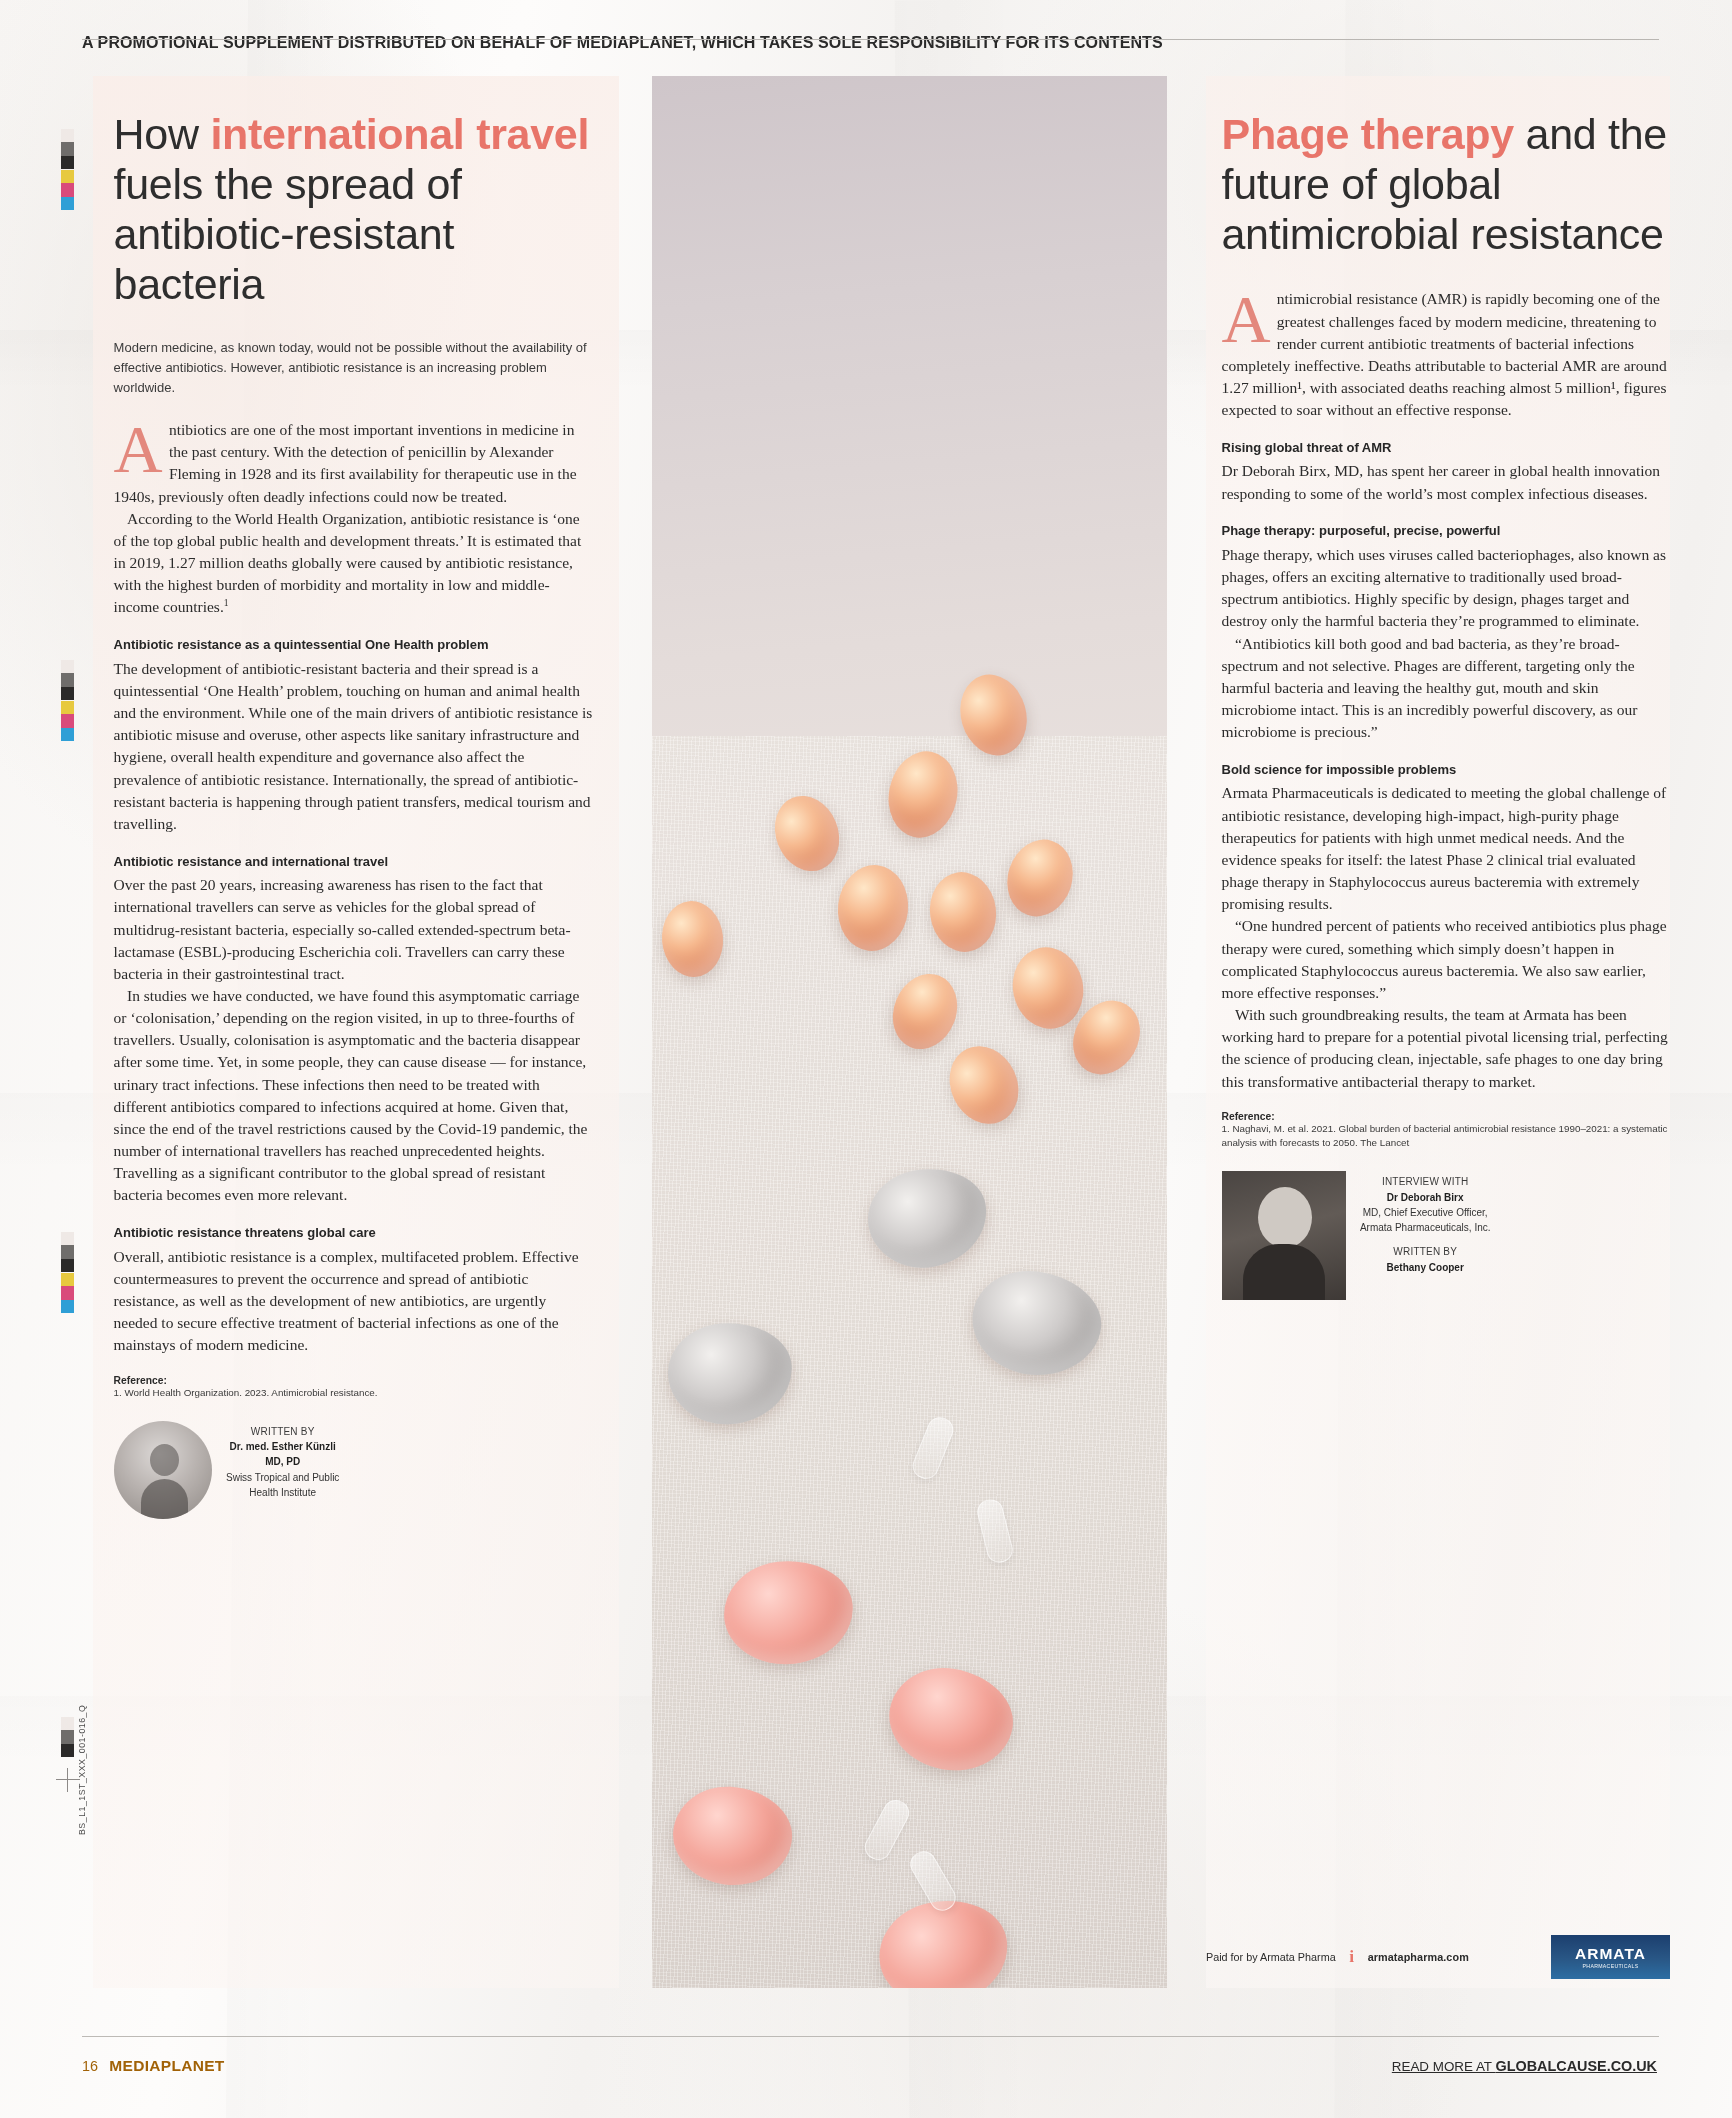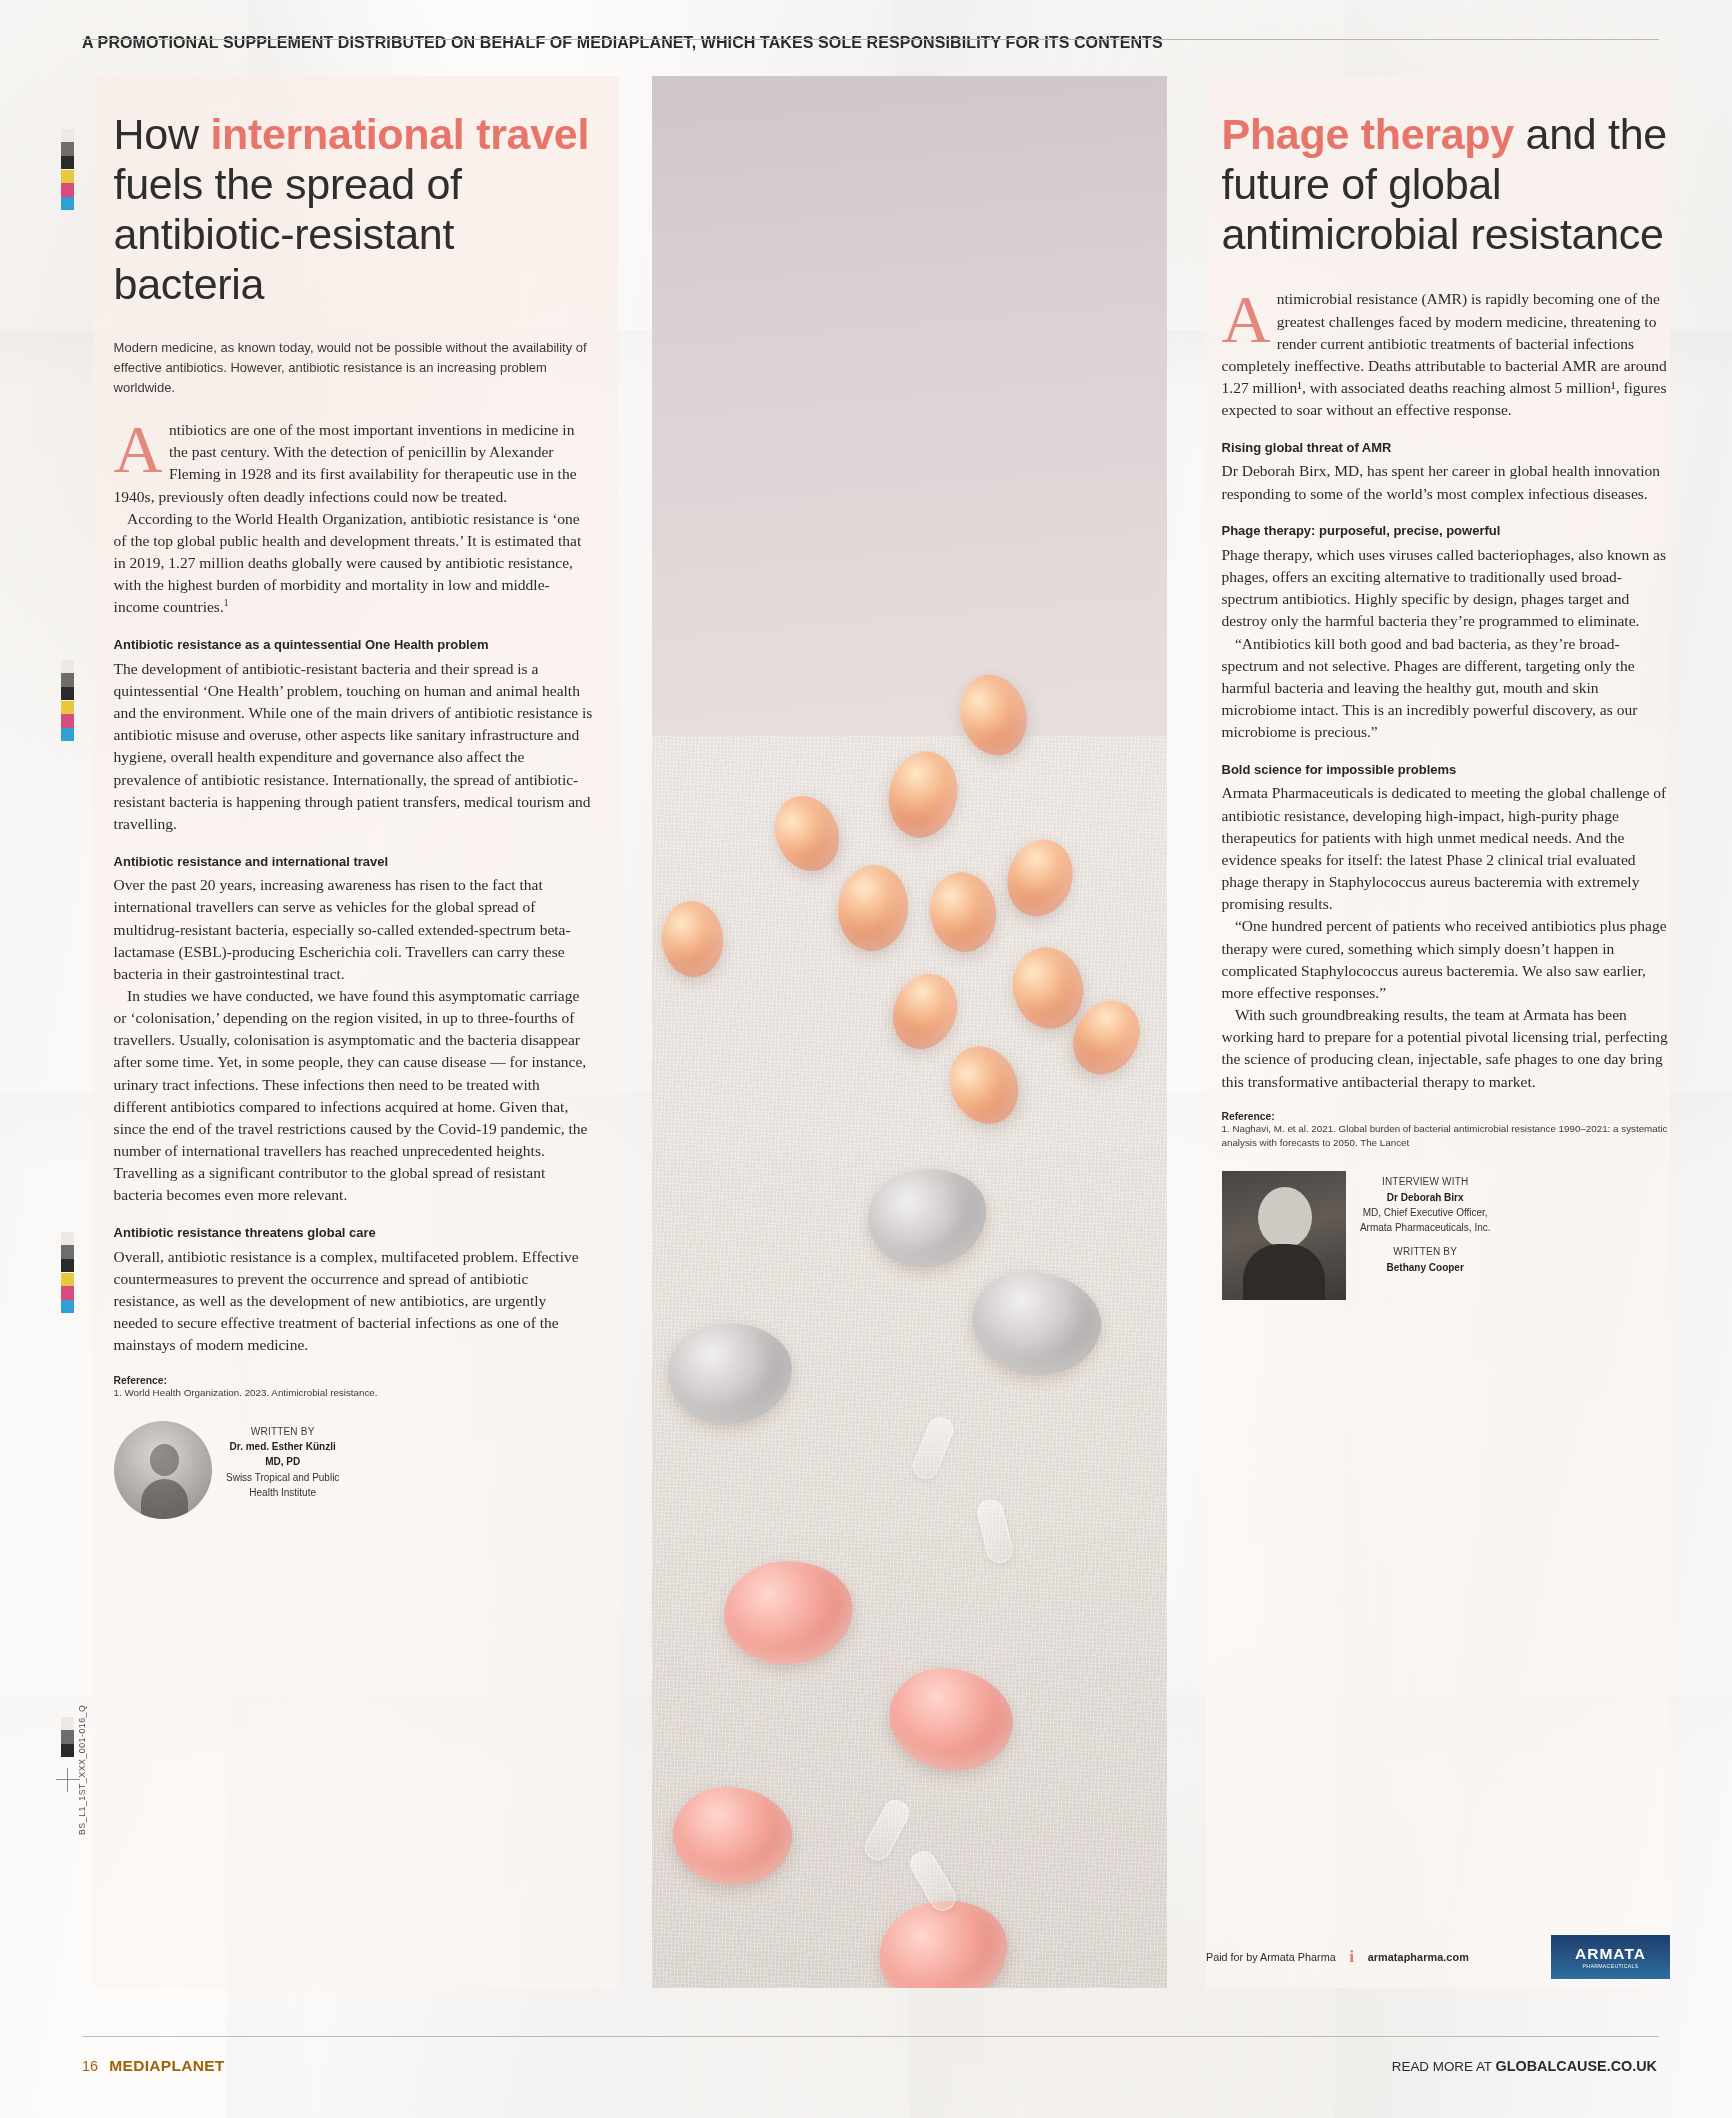--- a/index.html
+++ b/index.html
@@ -292,21 +292,21 @@
   .folio {
     position: absolute; left: 82px; top: 2057px;
     font-family: "Liberation Sans", sans-serif;
     font-size: 14.4px; color: #a16207;
   }
   .folio .num { font-weight: normal; margin-right: 11.3px; }
   .folio .brand { font-weight: bold; letter-spacing: 0.3px; font-size: 15.5px;}
   .read-more {
     position: absolute; right: 75px; top: 2058px;
     font-family: "Liberation Sans", sans-serif;
-    font-size: 13.4px; color: #2a2a2a;
+    font-size: 13.4px; color: #2a2a2a; text-decoration: underline;
   }
   .read-more b { font-weight: bold; font-size: 14.4px;}
 
   
   .spine-code {
     position: absolute;
     left: 77px; top: 1835px;
     font-family: "Liberation Sans", sans-serif;
     font-size: 8.8px;
     color: #4a4a4a;

